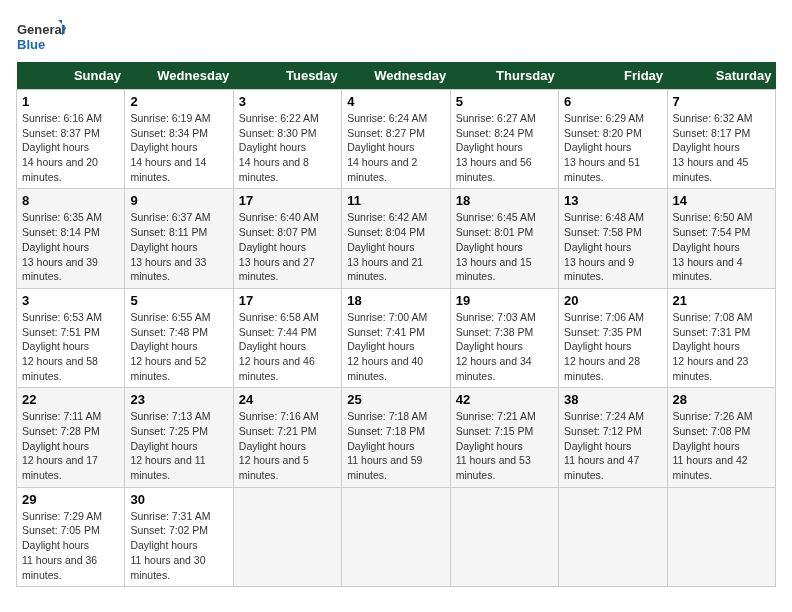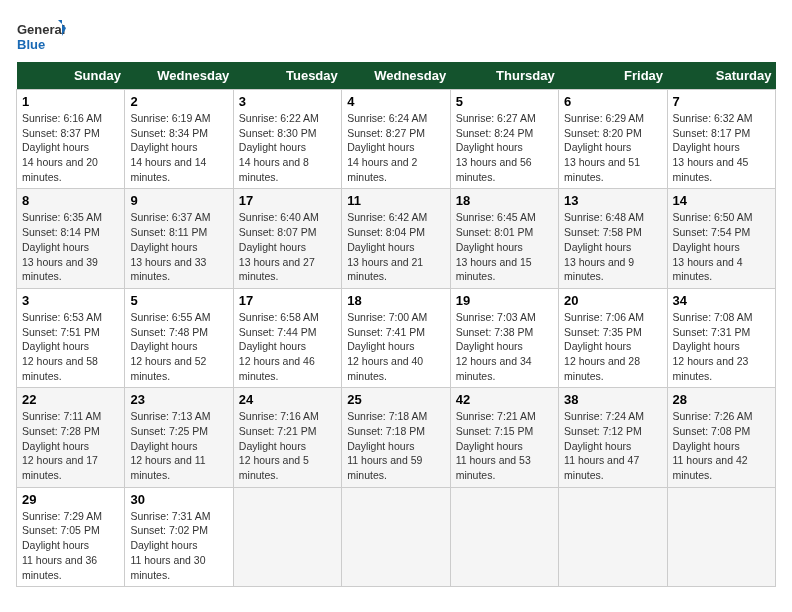--- a/index.html
+++ b/index.html
@@ -284,21 +284,21 @@
         <td>
           <span class="day-num">20</span>
           <div class="day-info">
             Sunrise: 7:06 AM<br>
             Sunset: 7:35 PM<br>
             Daylight hours<br>
             12 hours and 28 minutes.
           </div>
         </td>
         <td>
-          <span class="day-num">34</span>
+          <span class="day-num">21</span>
           <div class="day-info">
             Sunrise: 7:08 AM<br>
             Sunset: 7:31 PM<br>
             Daylight hours<br>
             12 hours and 23 minutes.
           </div>
         </td>
       </tr>
       <tr>
         <td>

